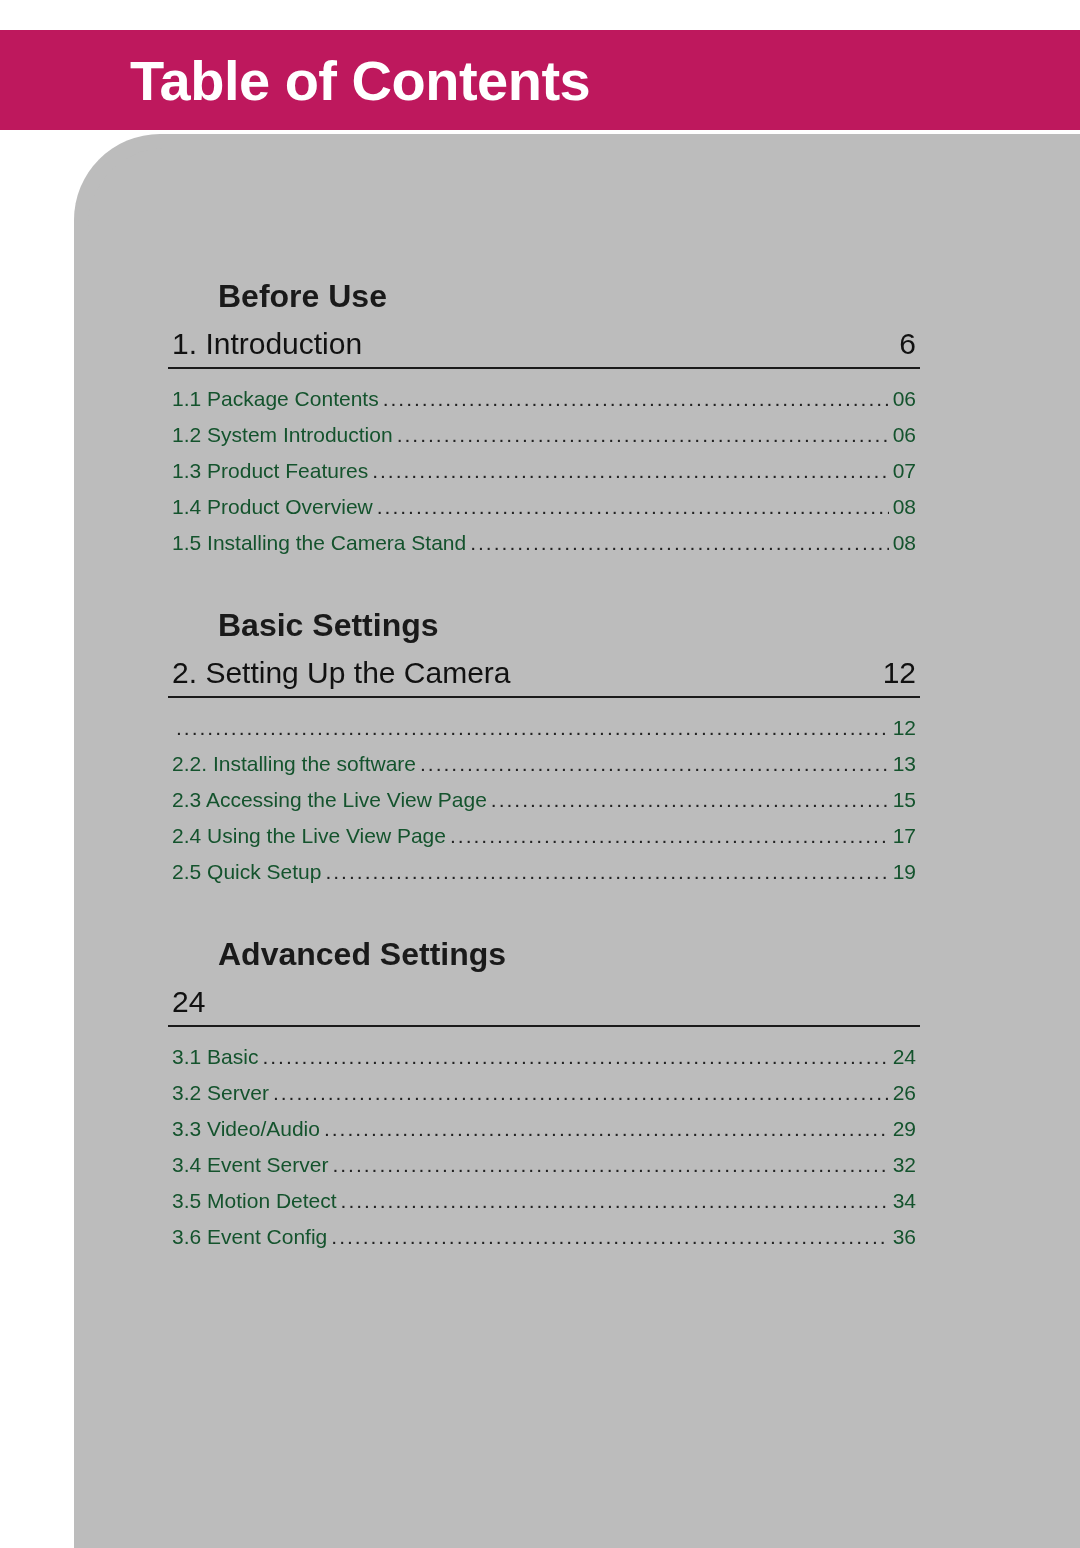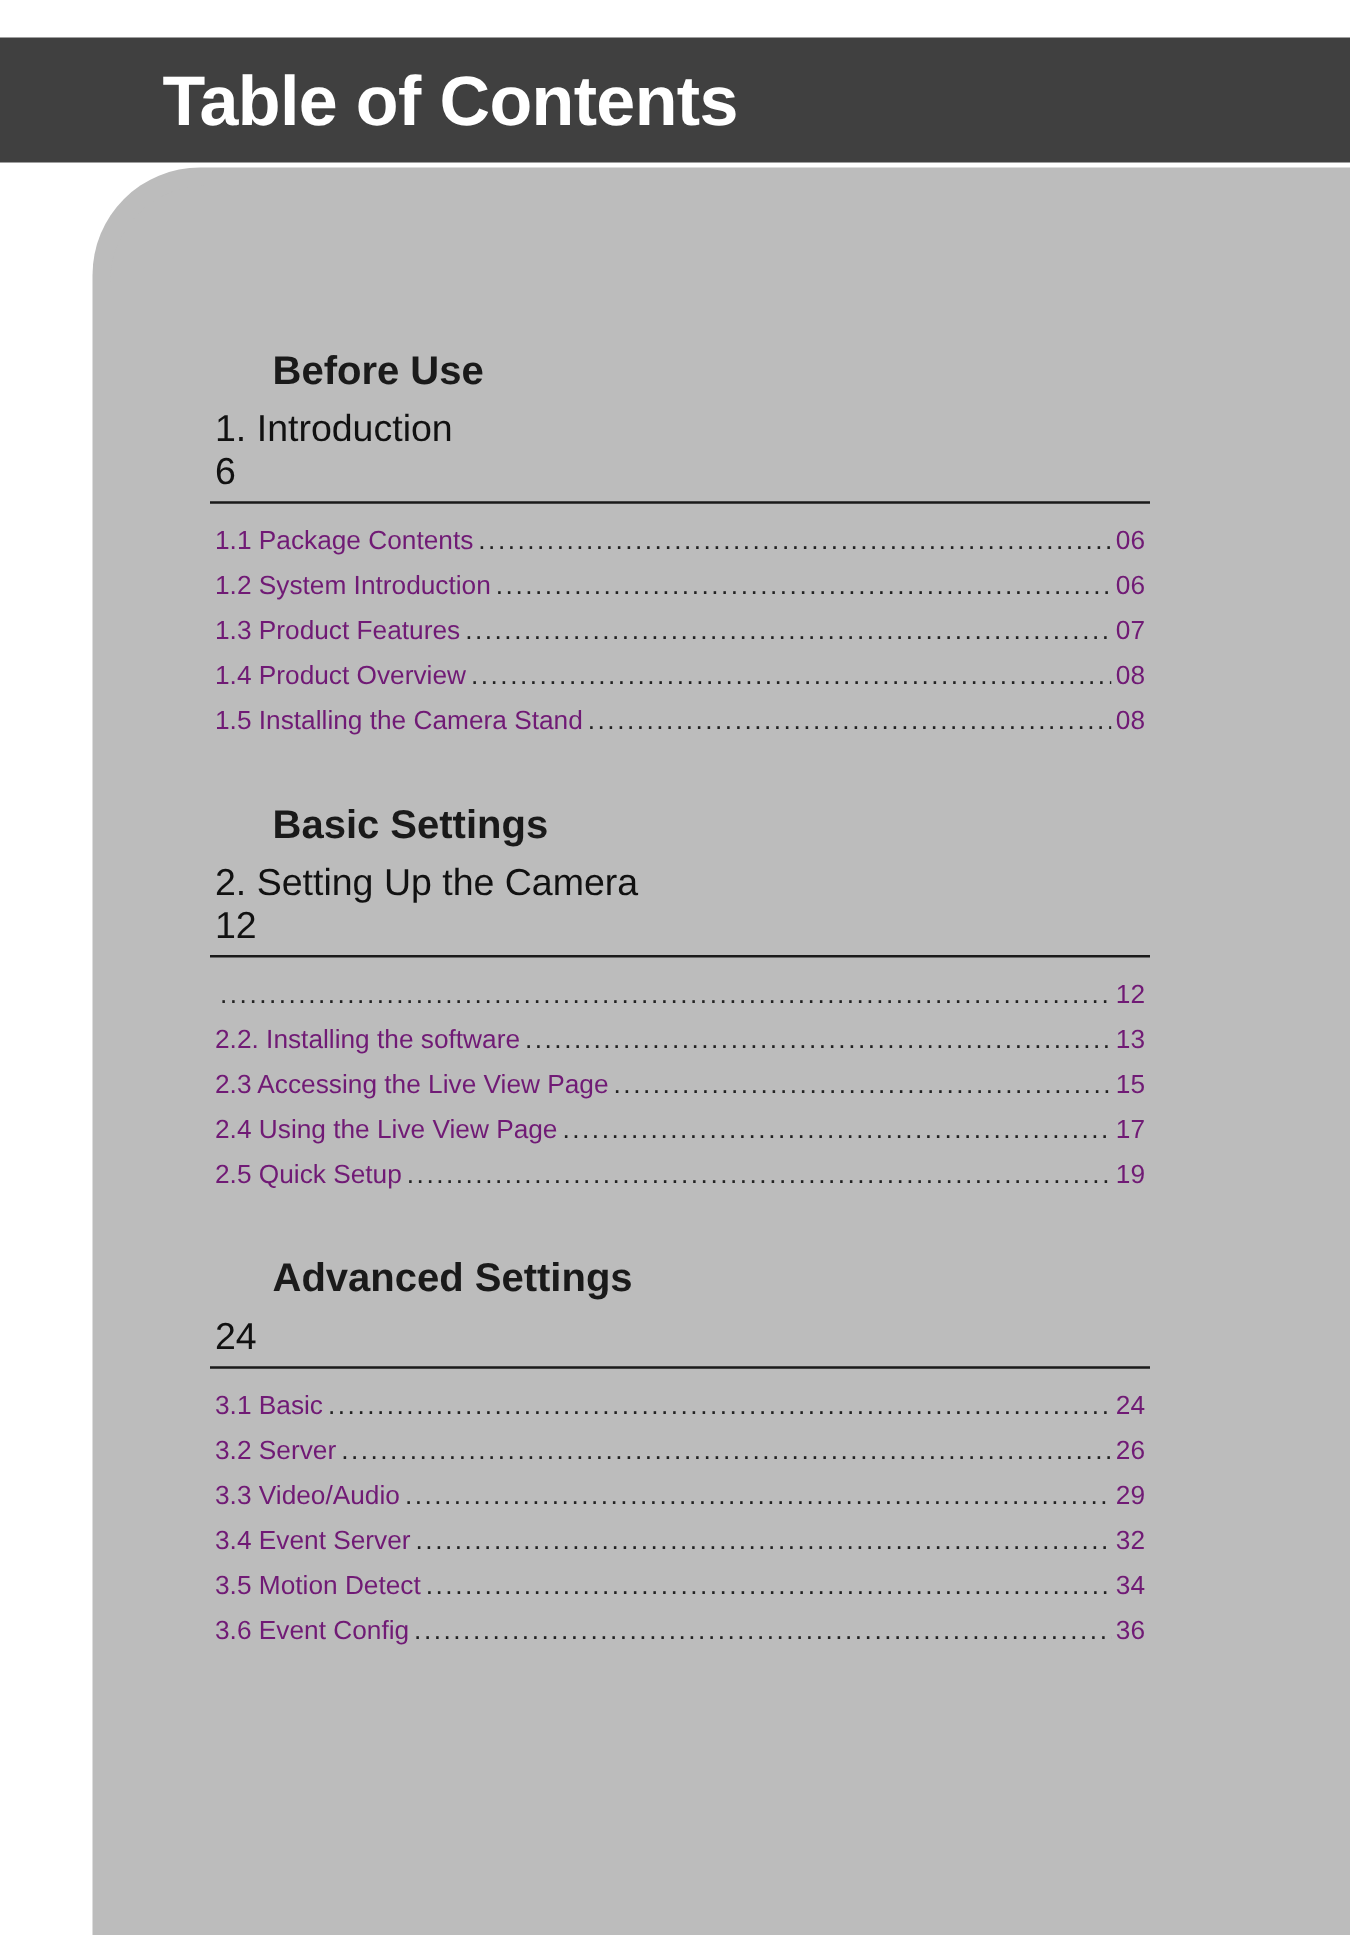--- a/index.html
+++ b/index.html
@@ -10,21 +10,21 @@
     background: #fff;
     position: relative;
     overflow: hidden;
   }
   .header-bar {
     position: absolute;
     top: 30px;
     left: 0;
     right: 0;
     height: 100px;
-    background: #404040;
+    background: #be185d;
     display: flex;
     align-items: center;
     padding-left: 130px;
     z-index: 5;
   }
   .header-bar h1 {
     color: #fff;
     font-size: 56px;
     font-weight: 700;
     letter-spacing: -0.5px;
@@ -61,40 +61,39 @@
     padding-left: 4px;
     margin-left: 46px;
   }
   .chapter-row {
     display: flex;
     align-items: baseline;
     justify-content: space-between;
     border-bottom: 2px solid #1a1a1a;
     padding: 4px 4px 6px 4px;
     margin-bottom: 12px;
-    flex-direction: column;
   }
   .chapter-title {
     font-size: 30px;
     font-weight: 400;
     color: #111;
   }
   .chapter-page {
     font-size: 30px;
     font-weight: 400;
     color: #111;
   }
   .sub-list {
     margin-bottom: 46px;
   }
   .sub-row {
     display: flex;
     align-items: flex-end;
     font-size: 21px;
-    color: #701a75;
+    color: #14532d;
     padding: 6px 4px;
     white-space: nowrap;
   }
   .sub-label { flex: 0 0 auto; }
   .sub-dots {
     flex: 1 1 auto;
     overflow: hidden;
     letter-spacing: 2px;
     color: #222;
     margin: 0 4px;

